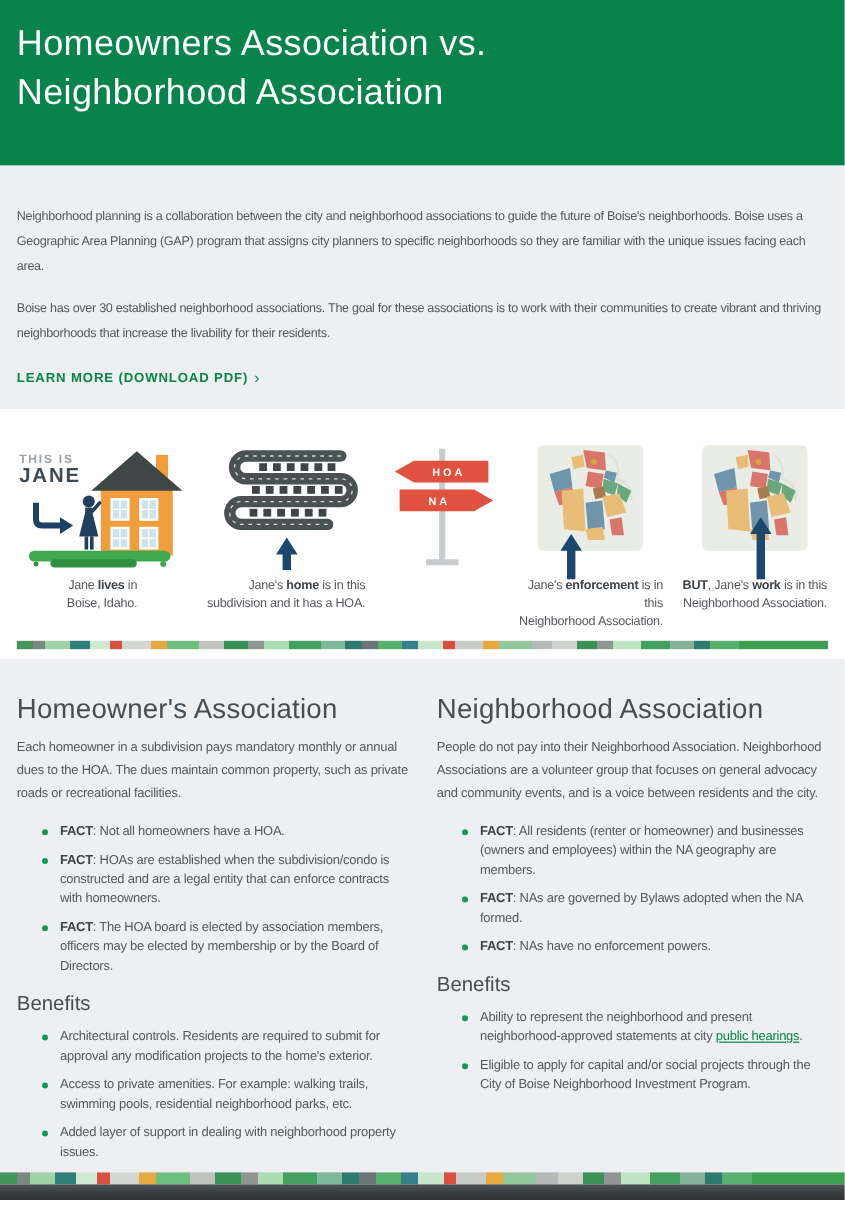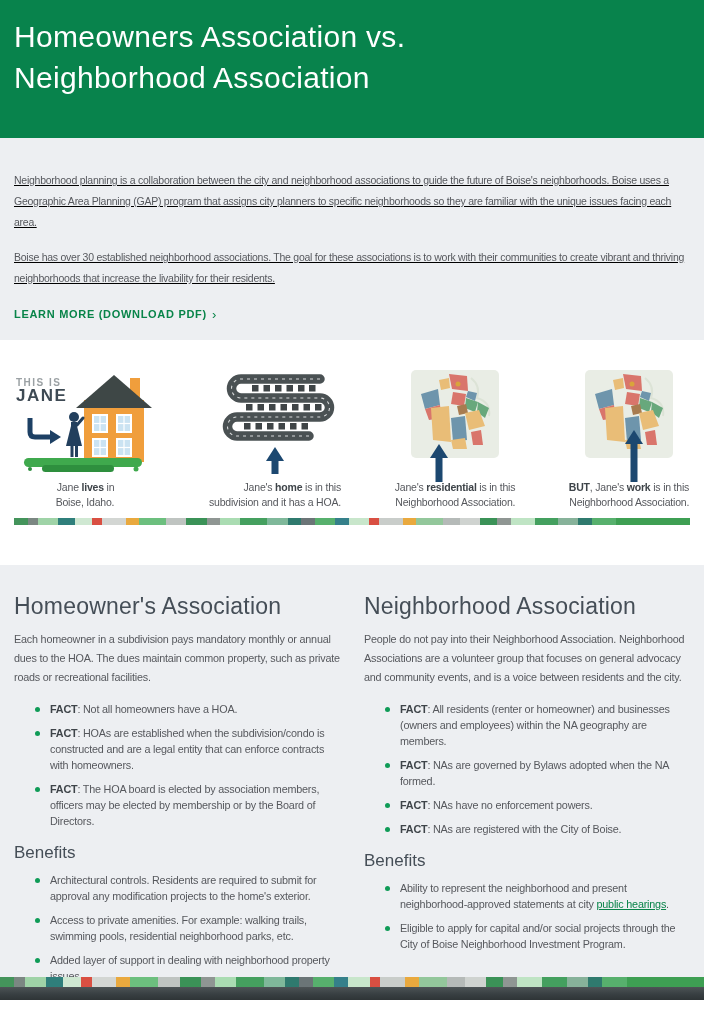--- a/index.html
+++ b/index.html
@@ -6,27 +6,27 @@
   html,body { margin:0; padding:0; }
   body { font-family:"Liberation Sans", sans-serif; background:#ffffff; }
   .page { position:relative; width:704px; height:1000px; overflow:hidden; background:#ffffff; }
 
   
   .hero { background:#08834C; height:138px; padding:16px 14px; }
   .hero-title { margin:0; color:#ffffff; font-size:30px; font-weight:400; line-height:41px; letter-spacing:.3px; }
   .hero-title .line { display:block; }
 
   
-  .intro { background:#EDEFF2; padding:32px 14px 18px;text-decoration:underline; }
+  .intro { background:#EDEFF2; padding:32px 14px 18px; }
   .intro p { margin:0 0 14px; font-size:10.5px; letter-spacing:-0.25px; line-height:21px; color:#56585D; max-width:680px; }
   .cta { display:inline-block; margin-top:4px; color:#088449; font-weight:700; font-size:11px; letter-spacing:.7px; text-decoration:none; }
   .cta .chev { font-weight:400; font-size:13px; margin-left:5px; vertical-align:-1px; }
 
   
-  .illos { background:#ffffff; padding:28px 14px 40px; }
+  .illos { background:#ffffff; padding:28px 14px 8px; }
   .illo-row { display:flex; justify-content:space-between; align-items:flex-start; }
   .fig { margin:0; display:flex; flex-direction:column; }
   .fig-art { position:relative; height:106px; }
   .fig-jane { width:142px; }
   .fig-sub  { width:134px; }
   .fig-sign { width:94px; }
   .fig-map  { width:122px; }
   .cap { margin-top:6px; text-align:center; font-size:10.5px; letter-spacing:-0.2px; line-height:15px; color:#56585D; }
   .cap-inner { display:inline-block; text-align:right; }
   .cap strong { color:#3E4449; }
@@ -169,20 +169,32 @@
               <polygon points="58,93 67,79 76,93"></polygon>
             </g>
           </svg>
         </div>
         <figcaption class="cap">
           <span class="cap-inner"><span>Jane's </span><strong>home</strong><span> is in this</span><br>
           <span>subdivision and it has a HOA.</span></span>
         </figcaption>
       </figure>
 
+      <figure class="fig fig-sign">
+        <div class="fig-art">
+          <svg width="94" height="106" viewBox="0 0 94 106">
+            <rect x="45" y="5" width="5" height="94" fill="#C9CCCE"></rect>
+            <rect x="34" y="97" width="27" height="5" rx="1" fill="#C9CCCE"></rect>
+            <polygon points="86,15 24,15 8,24 24,33 86,33" fill="#E0523F"></polygon>
+            <polygon points="12,39 74,39 90,48 74,57 12,57" fill="#E0523F"></polygon>
+            <text x="53" y="27.5" text-anchor="middle" font-size="9" font-weight="bold" letter-spacing="2.5" fill="#FFFFFF">HOA</text>
+            <text x="45" y="51.5" text-anchor="middle" font-size="9" font-weight="bold" letter-spacing="2.5" fill="#FFFFFF">NA</text>
+          </svg>
+        </div>
+      </figure>
 
       <figure class="fig fig-map">
         <div class="fig-art">
           <svg width="122" height="92" viewBox="0 0 122 92">
             <g transform="translate(17,2)">
               <rect x="0" y="0" width="88" height="88" rx="5" fill="#E9EDE5"></rect>
               <path d="M60,8 q10,8 6,20 q14,4 12,18" fill="none" stroke="#DCE3D6" stroke-width="2"></path>
               <polygon points="38,4 56,6 57,21 41,19" fill="#D9756B"></polygon>
               <polygon points="28,10 38,8 39,18 30,20" fill="#E9BD77"></polygon>
               <polygon points="10,24 27,19 29,35 14,39" fill="#6E95AC"></polygon>
@@ -199,21 +211,21 @@
               <polygon points="40,70 54,68 56,79 42,79" fill="#E9BD77"></polygon>
               <circle cx="47" cy="14" r="2.5" fill="#D9A43B"></circle>
             </g>
           </svg>
           <svg class="map-arrow" style="left:36px; bottom:-8px;" width="18" height="38" viewBox="0 0 18 38">
             <rect x="5.5" y="12" width="7" height="26" fill="#1C4870"></rect>
             <polygon points="0,14 9,0 18,14" fill="#1C4870"></polygon>
           </svg>
         </div>
         <figcaption class="cap">
-          <span class="cap-inner"><span>Jane's </span><strong>residential</strong><span> is in this</span><br>
+          <span class="cap-inner"><span>Jane's </span><strong>enforcement</strong><span> is in this</span><br>
           <span>Neighborhood Association.</span></span>
         </figcaption>
       </figure>
 
       <figure class="fig fig-map">
         <div class="fig-art">
           <svg width="122" height="92" viewBox="0 0 122 92">
             <g transform="translate(17,2)">
               <rect x="0" y="0" width="88" height="88" rx="5" fill="#E9EDE5"></rect>
               <path d="M60,8 q10,8 6,20 q14,4 12,18" fill="none" stroke="#DCE3D6" stroke-width="2"></path>
@@ -267,21 +279,20 @@
       </ul>
     </div>
 
     <div class="col">
       <h2>Neighborhood Association</h2>
       <p class="col-intro">People do not pay into their Neighborhood Association. Neighborhood Associations are a volunteer group that focuses on general advocacy and community events, and is a voice between residents and the city.</p>
       <ul class="bullets">
         <li><strong class="fact">FACT</strong><span>: All residents (renter or homeowner) and businesses (owners and employees) within the NA geography are members.</span></li>
         <li><strong class="fact">FACT</strong><span>: NAs are governed by Bylaws adopted when the NA formed.</span></li>
         <li><strong class="fact">FACT</strong><span>: NAs have no enforcement powers.</span></li>
-        <li><strong class="fact">FACT</strong><span>: NAs are registered with the City of Boise.</span></li>
       </ul>
       <h3>Benefits</h3>
       <ul class="bullets">
         <li><span>Ability to represent the neighborhood and present neighborhood-approved statements at city </span><a class="link-inline" href="#">public hearings</a><span>.</span></li>
         <li><span>Eligible to apply for capital and/or social projects through the City of Boise Neighborhood Investment Program.</span></li>
       </ul>
 
     </div>
 
   </section>

